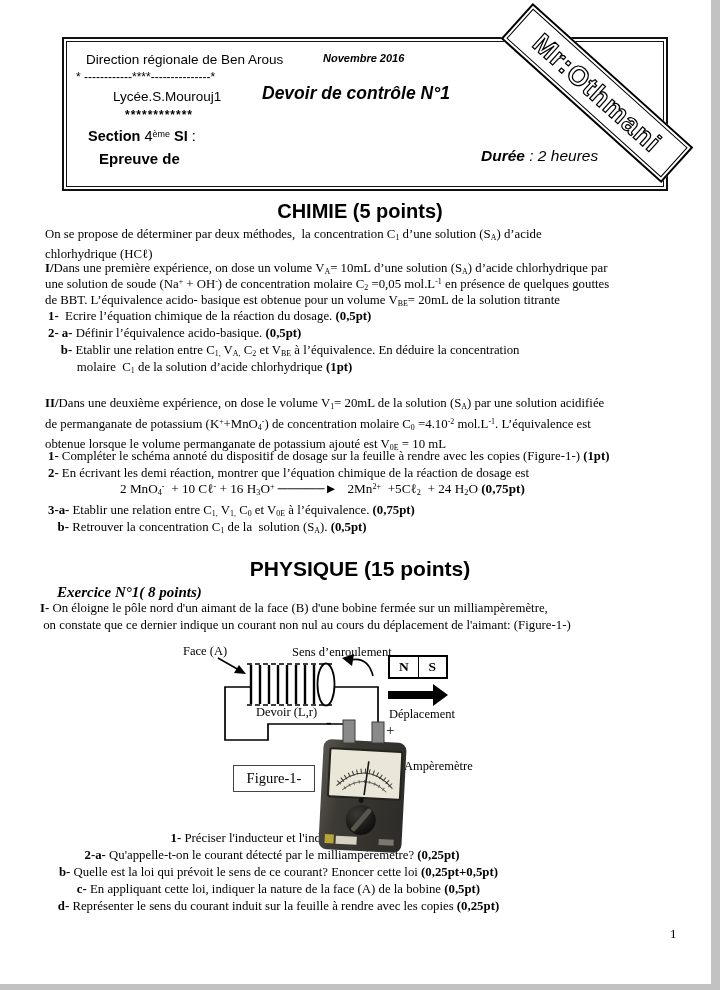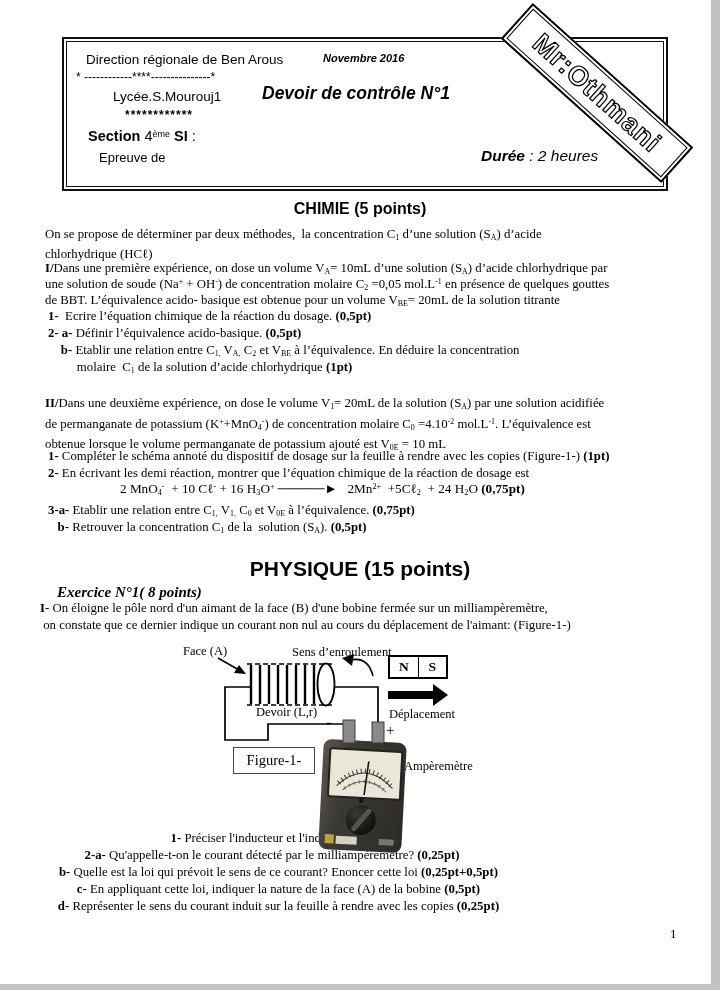--- a/index.html
+++ b/index.html
@@ -25,21 +25,21 @@
   .stamp{position:absolute;left:489px;top:69px;width:212px;height:44px;background:#fff;border:2px solid #000;
          transform:rotate(42deg);z-index:5;display:flex;align-items:center;justify-content:center;}
   .stamp-inner{position:absolute;left:2px;top:2px;right:2px;bottom:2px;border:1px solid #000;}
   .stamp-text{font-family:"Liberation Sans",sans-serif;font-weight:bold;font-size:27px;color:#fff;
               -webkit-text-stroke:1.2px #000;text-shadow:0 0 1px #000;letter-spacing:1px;}
   .heading{position:absolute;left:0;width:720px;text-align:center;font-family:"Liberation Sans",sans-serif;font-weight:bold;}
   .figlabel{position:absolute;font-size:12.5px;white-space:nowrap;}
   .magnet{position:absolute;left:388px;top:655px;width:56px;height:20px;border:2px solid #000;display:flex;z-index:2;}
   .magnet div{flex:1;display:flex;align-items:center;justify-content:center;font-weight:bold;font-size:13.5px;}
   .magnet .s-cell{border-left:1.5px solid #000;}
-  .figbox{position:absolute;left:233px;top:747px;width:80px;height:25px;border:1.5px solid #444;
+  .figbox{position:absolute;left:233px;top:765px;width:80px;height:25px;border:1.5px solid #444;
           display:flex;align-items:center;justify-content:center;font-size:14.5px;}
   
   .meter{position:absolute;left:321px;top:741px;width:83px;height:110px;transform:rotate(3deg);
          background:linear-gradient(100deg,#5a5750 0%,#3c3a34 28%,#2d2b27 100%);border-radius:8px;z-index:1;}
   .meter .dial{position:absolute;left:6px;top:8px;width:70px;height:46px;background:#ebe7d8;
                border:2px solid #23221f;border-radius:3px;}
   .meter .knob{position:absolute;left:26px;top:64px;width:30px;height:30px;border-radius:50%;
                background:radial-gradient(circle at 35% 30%,#3a3935,#0f0f0d 75%);overflow:hidden;}
   .meter .knob .bar{position:absolute;left:13px;top:1px;width:5px;height:28px;background:#57554c;
                     border-radius:2px;transform:rotate(38deg);}
@@ -59,31 +59,31 @@
     <div class="hbox-inner"></div>
   </div>
 
   <div class="abs sans" style="left:86px;top:52px;font-size:13.5px;z-index:2">Direction régionale de Ben Arous</div>
   <div class="abs sans" style="left:323px;top:52px;font-size:11px;font-weight:bold;font-style:italic;z-index:2">Novembre 2016</div>
   <div class="abs sans" style="left:76px;top:70px;font-size:12px;z-index:2">*  ------------****---------------*</div>
   <div class="abs sans" style="left:113px;top:89px;font-size:13.5px;z-index:2">Lycée.S.Mourouj1</div>
   <div class="abs sans" style="left:262px;top:83px;font-size:17.5px;font-weight:bold;font-style:italic;z-index:2">Devoir de contrôle N°1</div>
   <div class="abs sans" style="left:125px;top:108px;font-size:12px;font-weight:bold;letter-spacing:1px;z-index:2">************</div>
   <div class="abs sans" style="left:88px;top:128px;font-size:14.5px;z-index:2"><b>Section</b> 4<sup>ème</sup> <b>SI</b> :</div>
-  <div class="abs sans" style="left:99px;top:150px;font-size:13px;font-weight:normal;z-index:2">Epreuve de</div>
+  <div class="abs sans" style="left:99px;top:150px;font-size:15px;font-weight:bold;z-index:2">Epreuve de</div>
 
 
   <div class="abs sans" style="left:481px;top:147px;font-size:15.5px;font-style:italic;z-index:2"><b>Durée</b> : 2 heures</div>
 
   <div class="stamp">
     <div class="stamp-inner"></div>
     <span class="stamp-text">Mr:Othmani</span>
   </div>
 
-  <div class="heading" style="top:200px;font-size:16px;">CHIMIE (5 points)</div>
+  <div class="heading" style="top:200px;font-size:20px;">CHIMIE (5 points)</div>
   <div class="para" style="left:45px;top:224px;line-height:20px;">On se propose de déterminer par deux méthodes,  la concentration C<sub>1</sub> d’une solution (S<sub>A</sub>) d’acide
 chlorhydrique (HCℓ)</div>
   <div class="para" style="left:45px;top:261px;line-height:15.8px;"><b>I/</b>Dans une première expérience, on dose un volume V<sub>A</sub>= 10mL d’une solution (S<sub>A</sub>) d’acide chlorhydrique par
 une solution de soude (Na<sup>+</sup> + OH<sup>-</sup>) de concentration molaire C<sub>2</sub> =0,05 mol.L<sup>-1</sup> en présence de quelques gouttes
 de BBT. L’équivalence acido- basique est obtenue pour un volume V<sub>BE</sub>= 20mL de la solution titrante</div>
   <div class="para" style="left:48px;top:308px;line-height:17px;"><b>1-</b>  Ecrire l’équation chimique de la réaction du dosage. <b>(0,5pt)</b>
 <b>2- a-</b> Définir l’équivalence acido-basique. <b>(0,5pt)</b>
     <b>b-</b> Etablir une relation entre C<sub>1,</sub> V<sub>A,</sub> C<sub>2</sub> et V<sub>BE</sub> à l’équivalence. En déduire la concentration
          molaire  C<sub>1</sub> de la solution d’acide chlorhydrique <b>(1pt)</b></div>
   <div class="para" style="left:45px;top:393px;line-height:20.5px;"><b>II/</b>Dans une deuxième expérience, on dose le volume V<sub>1</sub>= 20mL de la solution (S<sub>A</sub>) par une solution acidifiée

